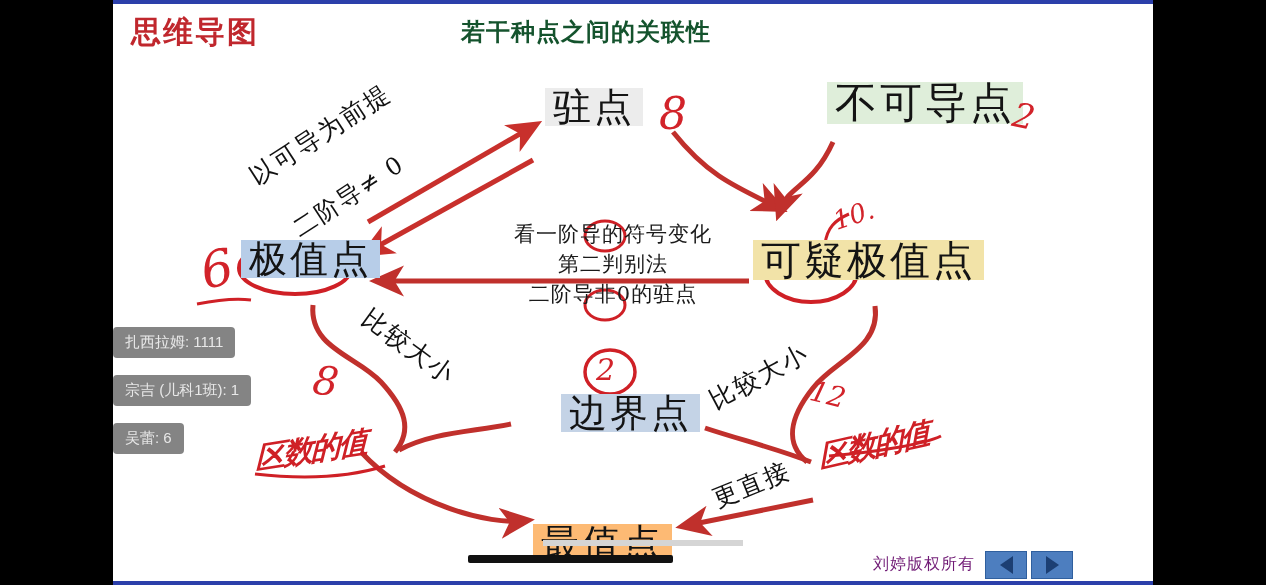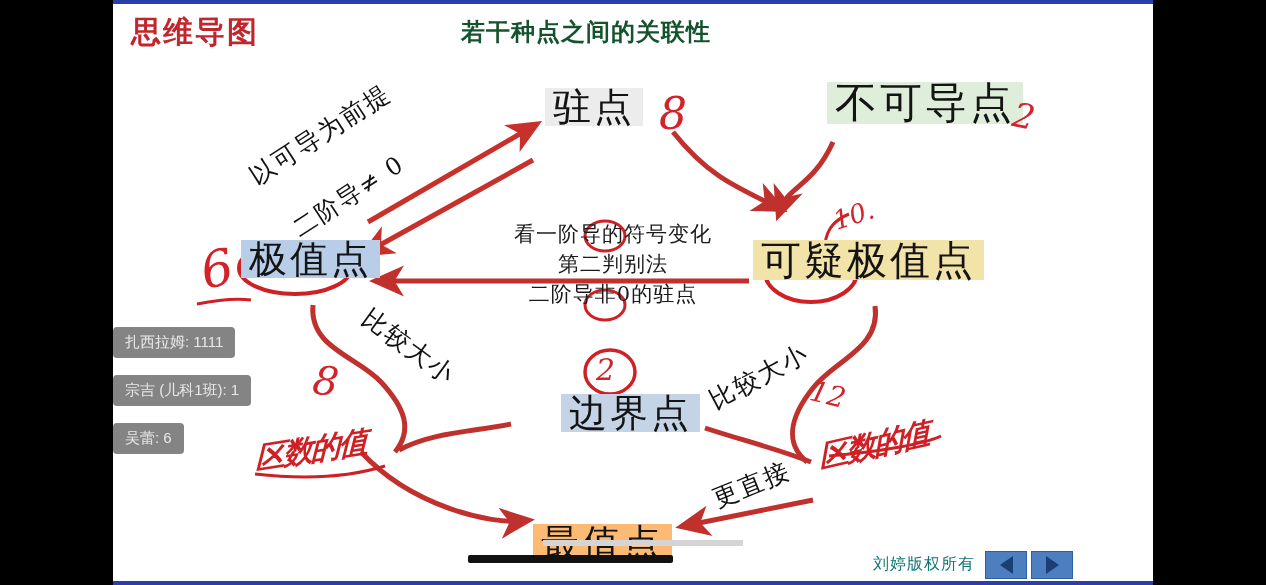--- a/index.html
+++ b/index.html
@@ -65,21 +65,21 @@
         font-family:"Liberation Sans",sans-serif;font-size:15px;border-radius:4px;
         padding:6px 12px;white-space:nowrap;}
   .c1{left:113px;top:327px;}
   .c2{left:113px;top:375px;}
   .c3{left:113px;top:423px;}
 
   
   #blackbar{position:absolute;left:355px;top:555px;width:205px;height:8px;background:#111;border-radius:2px;}
   #grayline{position:absolute;left:430px;top:540px;width:200px;height:6px;background:#d5d5d5;}
   #copyright{position:absolute;right:178px;bottom:10px;font-family:"Liberation Sans",sans-serif;
-             font-size:16px;color:#0f766e;letter-spacing:1px;}
+             font-size:16px;color:#701a75;letter-spacing:1px;}
   .navbtn{position:absolute;bottom:6px;width:40px;height:26px;background:#4d7ebf;
           border:1px solid #2f5f9e;display:flex;align-items:center;justify-content:center;}
   #nav-prev{right:126px;}
   #nav-next{right:80px;}
   .tri{width:0;height:0;}
   .tri-l{border-top:9px solid transparent;border-bottom:9px solid transparent;border-right:13px solid #1c3f73;}
   .tri-r{border-top:9px solid transparent;border-bottom:9px solid transparent;border-left:13px solid #1c3f73;}
 </style>
 </head>
 <body>

